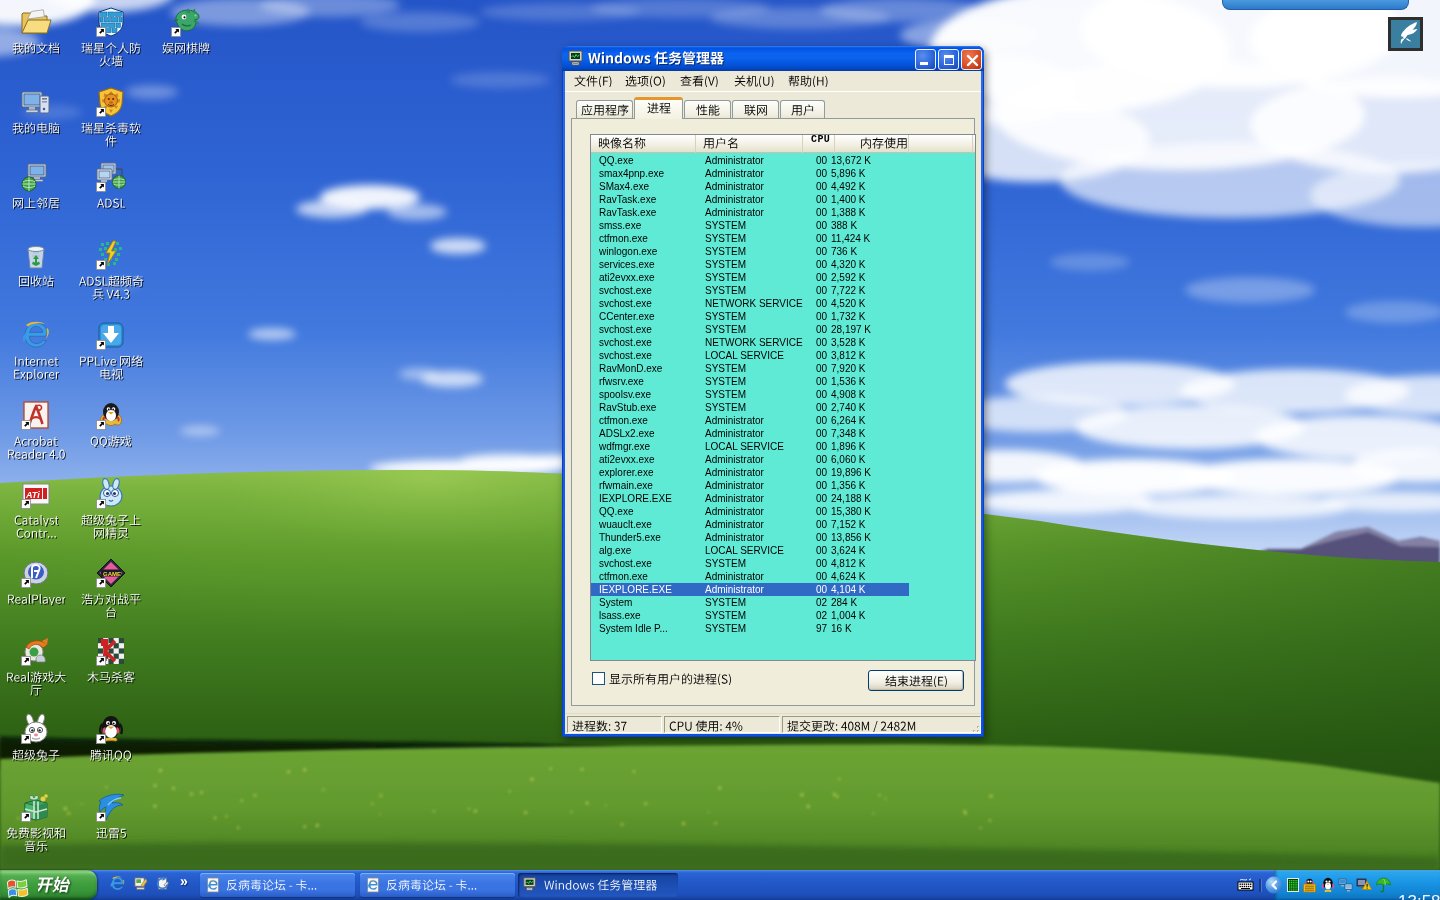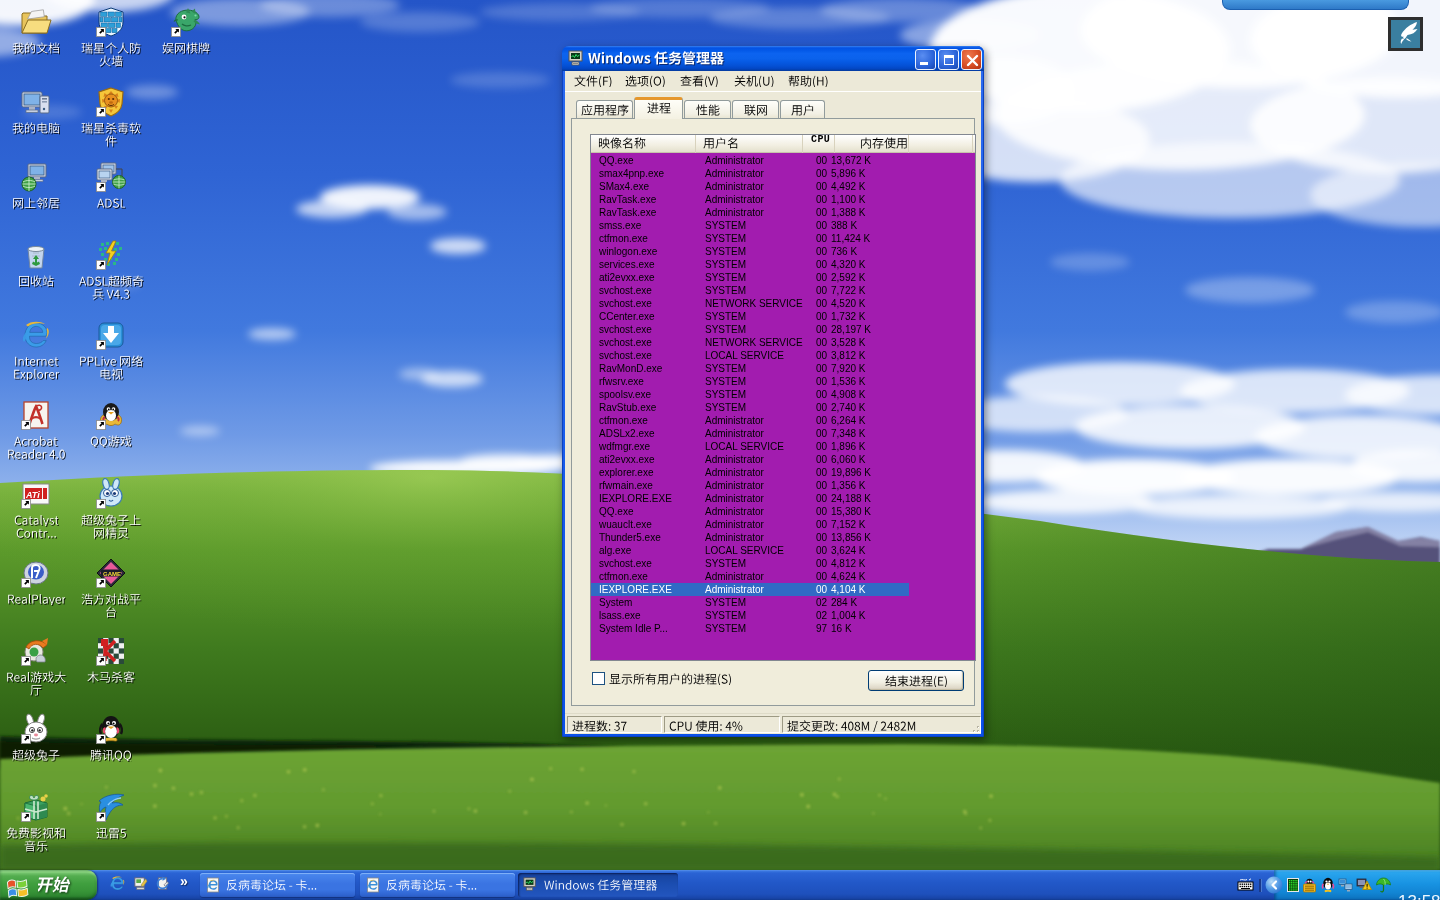--- a/index.html
+++ b/index.html
@@ -27,21 +27,21 @@
 
 .wbody{position:absolute;left:3px;right:3px;top:25px;bottom:3px;background:#ece9d8}
 .menu{position:absolute;left:0;top:0;right:0;height:21px;background:#ece9d8;border-bottom:1px solid #fff}
 .menu>span{position:absolute;top:4px;line-height:0}
 .tabrow{position:absolute;left:0;top:26px;height:22px}
 .tab{position:absolute;bottom:0;height:19px;background:linear-gradient(#fefefa,#f2f0e4 70%,#e8e4d0);border:1px solid #919b9c;border-bottom:none;border-radius:3px 3px 0 0;text-align:center;padding-top:3px;line-height:0}
 .tab svg{display:inline-block}
 .tab.sel{height:22px;background:linear-gradient(#fefef8,#f4f1e2);border-top:3px solid #e5972d;padding-top:2px;z-index:3}
 .page{position:absolute;left:6px;right:6px;top:47px;height:588px;background:#f0eddb;border:1px solid #919b9c;border-top:none;z-index:1}
 .page:before{content:"";position:absolute;left:0;right:0;top:0;height:1px;background:#919b9c}
-.lv{position:absolute;left:18px;top:16px;width:386px;height:527px;background:#a21caf;border:1px solid #828790}
+.lv{position:absolute;left:18px;top:16px;width:386px;height:527px;background:#5eead4;border:1px solid #828790}
 .lvh{position:absolute;left:0;top:0;right:0;height:18px;background:linear-gradient(#fff,#f2efe2 60%,#e4e0cd);border-bottom:1px solid #c8c2ac}
 .hc{position:absolute;top:0;height:18px;border-right:1px solid #d8d2bd;padding:2px 0 0 7px;line-height:0}
 .hc i{display:inline-block;font-style:normal}
 .cpuh{position:absolute;right:4px;top:5px;font-family:"Liberation Mono",monospace;font-size:10px;font-weight:bold;letter-spacing:.3px}
 
 .lvb{position:absolute;left:0;top:19px;right:0;bottom:0;font-family:Liberation Sans, sans-serif;font-size:10px;color:#000}
 .lvb>div{position:relative;height:13px;line-height:13px;white-space:pre}
 .lvb .c1{position:absolute;left:8px}
 .lvb .c2{position:absolute;left:114px}
 .lvb .c3{position:absolute;left:225px}
@@ -1140,21 +1140,21 @@
                     <use href="#g135" x="100"></use>
                     <use href="#g136" x="200"></use>
                     <use href="#g122" x="300"></use>
                   </svg></i></span>
               <span class="hc" style="left:318px;width:64px"></span>
             </div>
             <div class="lvb">
               <div><span class="c1">QQ.exe</span><span class="c2">Administrator</span><span class="c3">00</span><span class="c4">13,672 K</span></div>
               <div><span class="c1">smax4pnp.exe</span><span class="c2">Administrator</span><span class="c3">00</span><span class="c4">5,896 K</span></div>
               <div><span class="c1">SMax4.exe</span><span class="c2">Administrator</span><span class="c3">00</span><span class="c4">4,492 K</span></div>
-              <div><span class="c1">RavTask.exe</span><span class="c2">Administrator</span><span class="c3">00</span><span class="c4">1,100 K</span></div>
+              <div><span class="c1">RavTask.exe</span><span class="c2">Administrator</span><span class="c3">00</span><span class="c4">1,400 K</span></div>
               <div><span class="c1">RavTask.exe</span><span class="c2">Administrator</span><span class="c3">00</span><span class="c4">1,388 K</span></div>
               <div><span class="c1">smss.exe</span><span class="c2">SYSTEM</span><span class="c3">00</span><span class="c4">388 K</span></div>
               <div><span class="c1">ctfmon.exe</span><span class="c2">SYSTEM</span><span class="c3">00</span><span class="c4">11,424 K</span></div>
               <div><span class="c1">winlogon.exe</span><span class="c2">SYSTEM</span><span class="c3">00</span><span class="c4">736 K</span></div>
               <div><span class="c1">services.exe</span><span class="c2">SYSTEM</span><span class="c3">00</span><span class="c4">4,320 K</span></div>
               <div><span class="c1">ati2evxx.exe</span><span class="c2">SYSTEM</span><span class="c3">00</span><span class="c4">2,592 K</span></div>
               <div><span class="c1">svchost.exe</span><span class="c2">SYSTEM</span><span class="c3">00</span><span class="c4">7,722 K</span></div>
               <div><span class="c1">svchost.exe</span><span class="c2">NETWORK SERVICE</span><span class="c3">00</span><span class="c4">4,520 K</span></div>
               <div><span class="c1">CCenter.exe</span><span class="c2">SYSTEM</span><span class="c3">00</span><span class="c4">1,732 K</span></div>
               <div><span class="c1">svchost.exe</span><span class="c2">SYSTEM</span><span class="c3">00</span><span class="c4">28,197 K</span></div>

